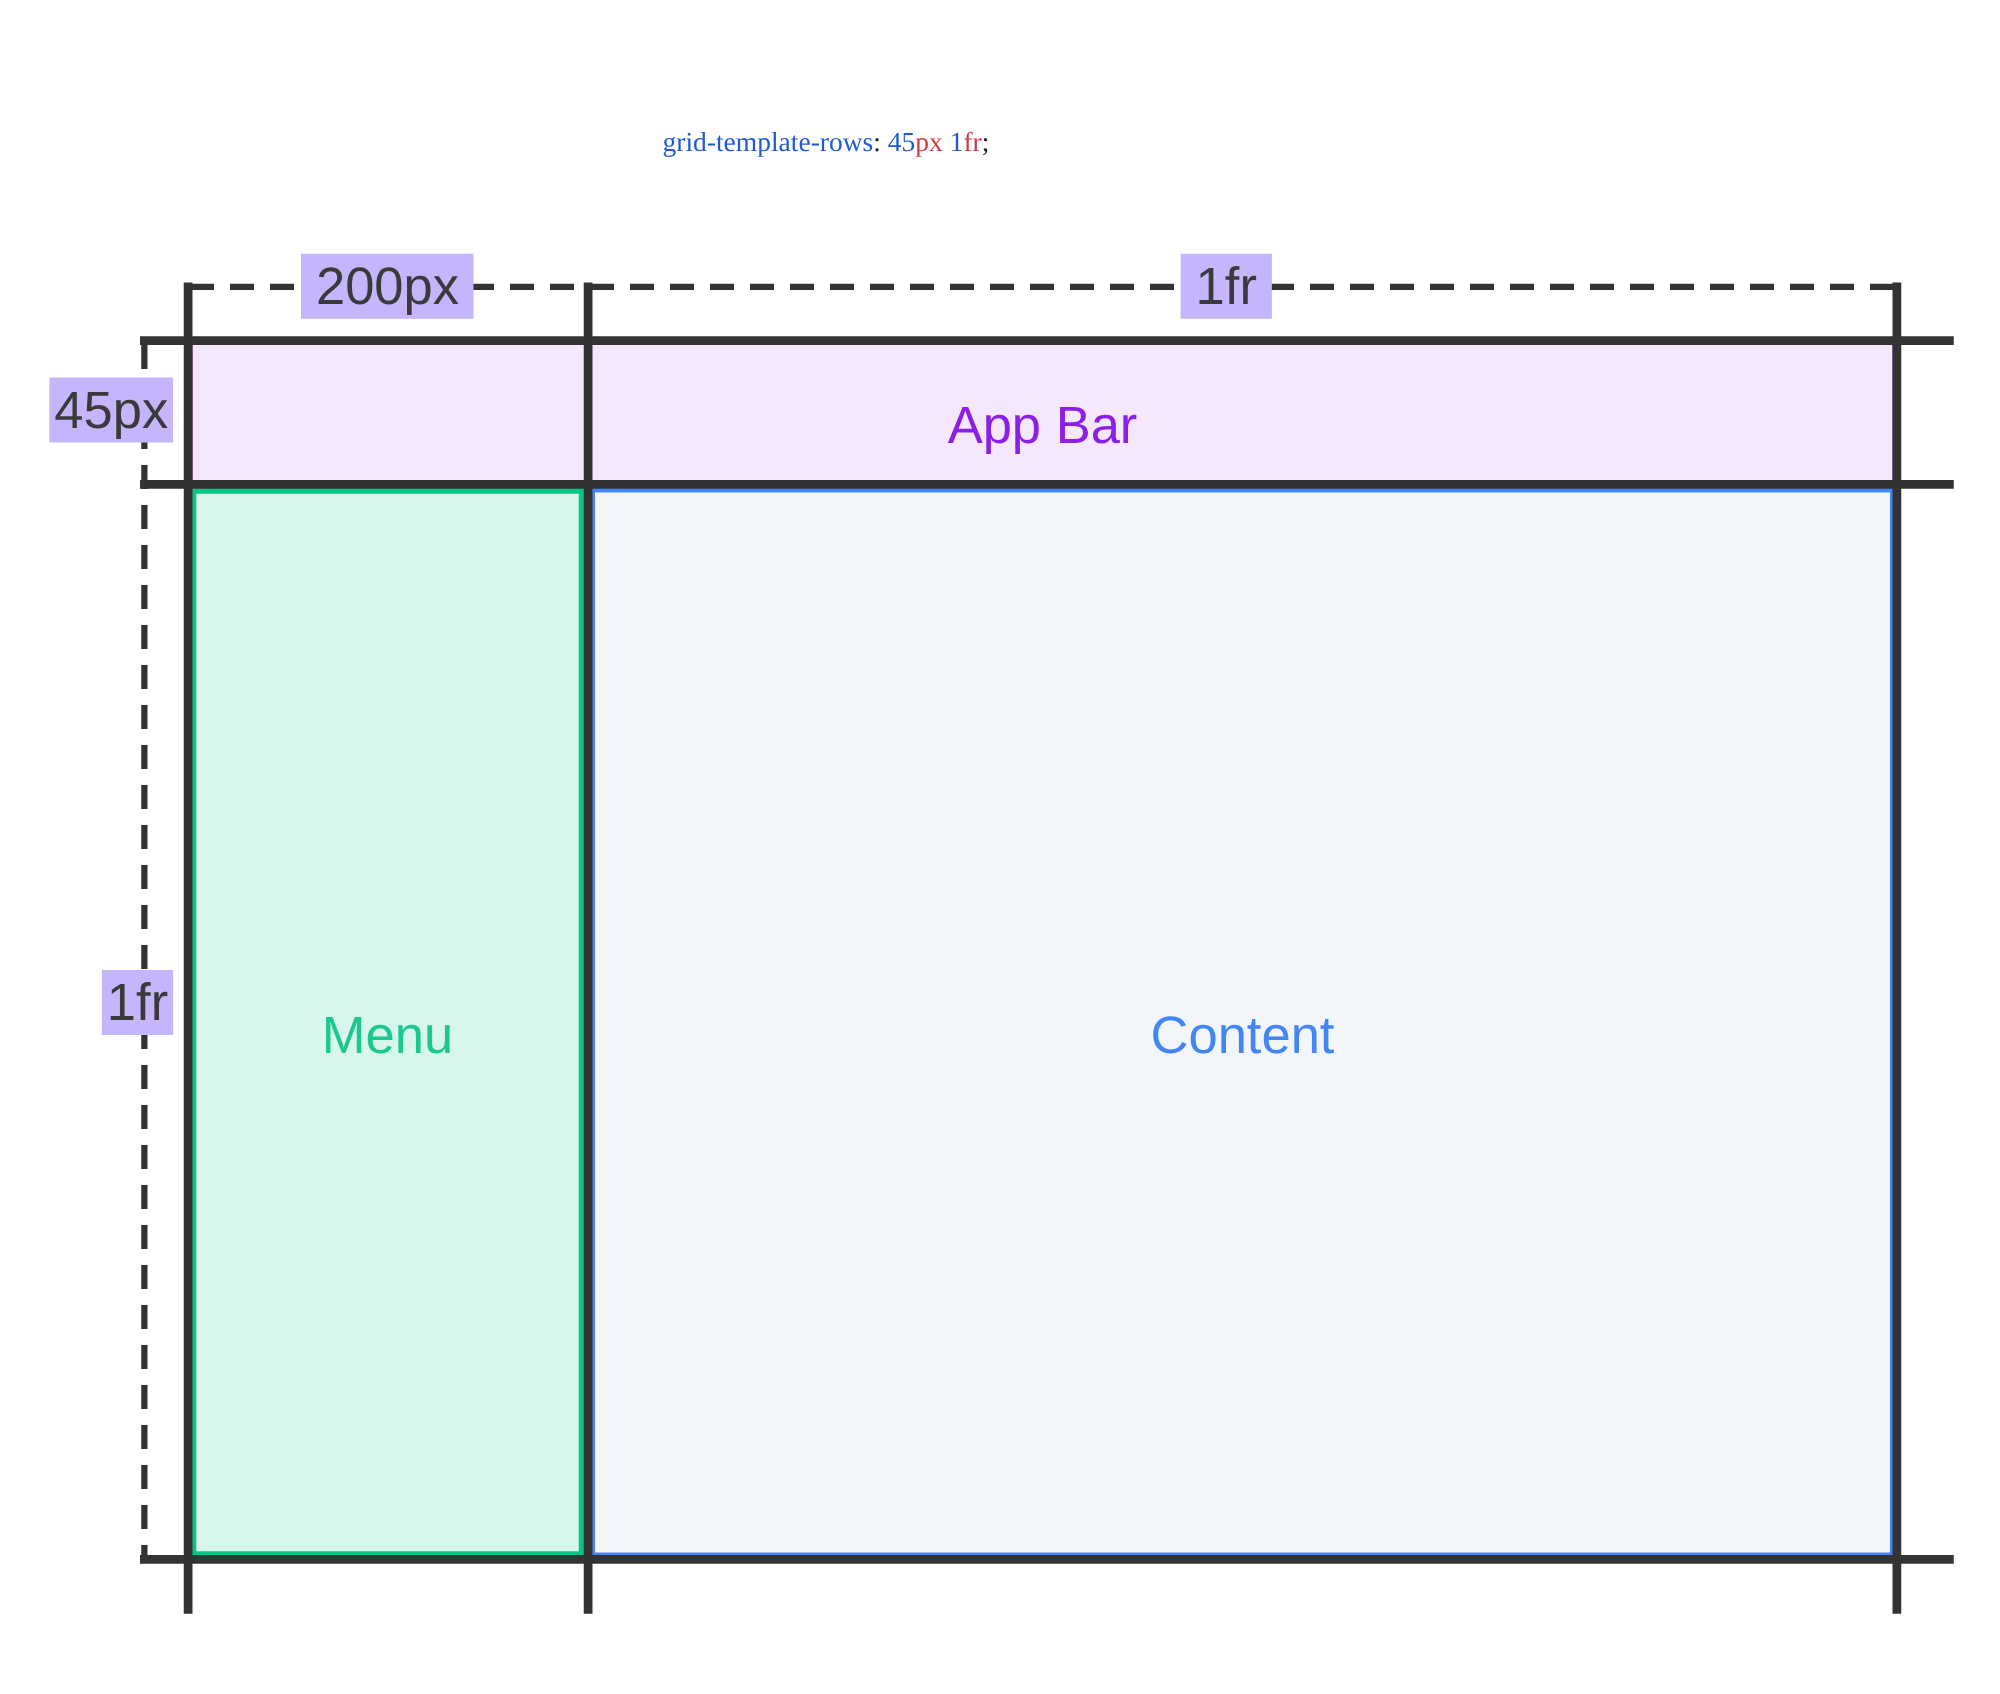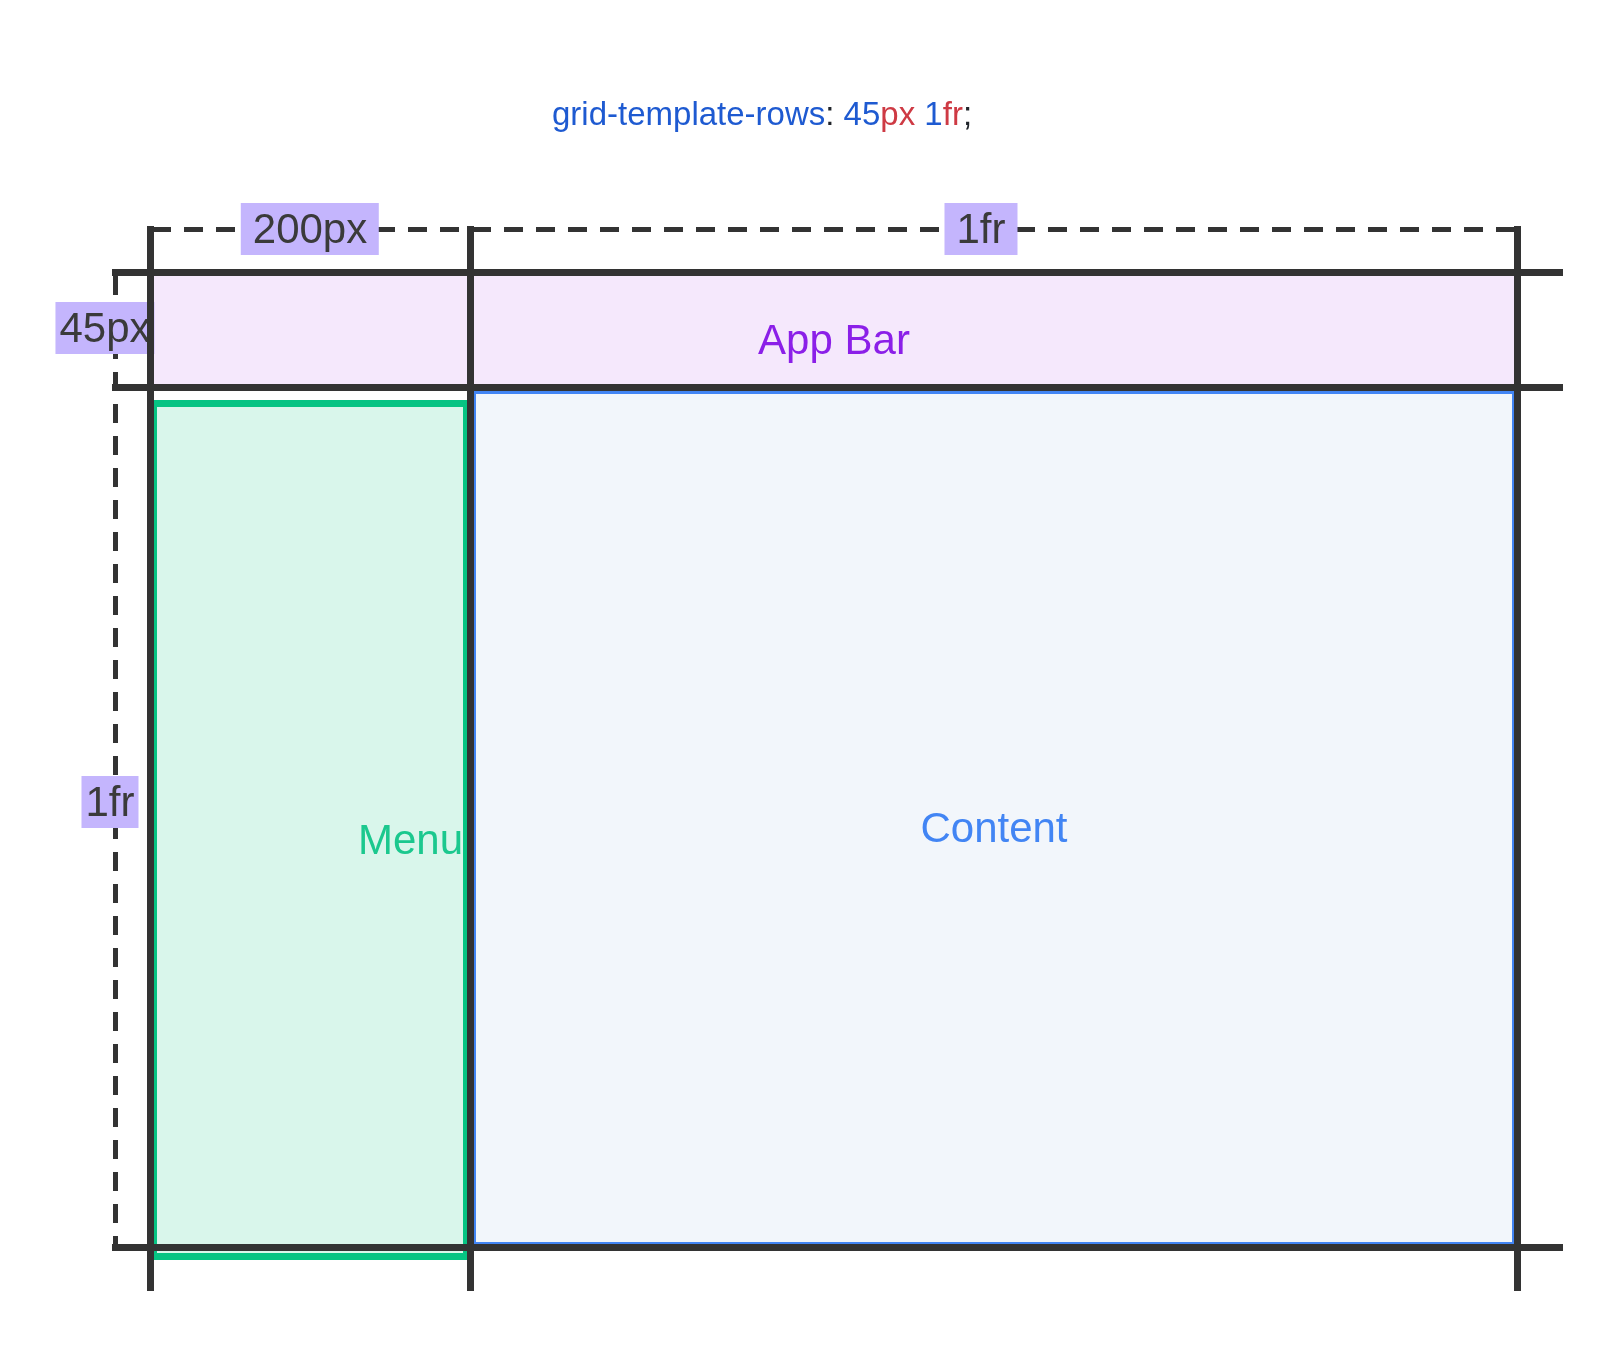--- a/index.html
+++ b/index.html
@@ -29,22 +29,22 @@
     font-family: "Liberation Sans", sans-serif;
   }
 
   
   .code-block {
     position: absolute;
     left: 497px;
     top: 30px;
   }
   .code-line {
-    font-family: Liberation Sans, sans-serif;
-    font-size: 33px;
+    font-family: Liberation Serif, serif;
+    font-size: 22px;
     line-height: 56px;
     white-space: pre;
   }
   .tok-kw  { color: var(--code-keyword); }
   .tok-un  { color: var(--code-unit); }
   .tok-pt  { color: var(--code-punct); }
 
   
   .gl { position: absolute; background: var(--line); z-index: 6; }
   .gl-v { width: 7px; top: 226px; height: 1065px; }
@@ -76,43 +76,42 @@
     transform: translate(-50%, -50%);
     background: #c4b5fd;
     color: var(--measure-text);
     font-size: 42px;
     padding: 2px 12px;
     white-space: nowrap;
     z-index: 3;
   }
   .ml-top-col1 { left: 310px;  top: 229px; }
   .ml-top-col2 { left: 981px;  top: 229px; }
-  .ml-left-row1 { left: 89px;  top: 328px; padding: 2px 4px; margin-left: 16px; }
+  .ml-left-row1 { left: 89px;  top: 328px; padding: 2px 4px; }
   .ml-left-row2 { left: 110px; top: 802px; padding: 2px 4px; }
 
   
   .cell {
     position: absolute;
     display: flex;
     align-items: center;
     justify-content: center;
     z-index: 1;
   }
   .cell-label { font-size: 42px; margin-top: 20px; }
   .cell-app-bar {
     left: 150px; top: 272px; width: 1368px; height: 116px;
     background: var(--app-bar-fill);
     border: 4px solid var(--app-bar-border);
   }
   .cell-app-bar .cell-label { color: var(--app-bar-text); }
   .cell-menu {
-    left: 150px; top: 400px; width: 320px; height: 860px;
+    left: 150px; top: 388px; width: 320px; height: 860px;
     background: var(--menu-fill);
     border: 7px solid var(--menu-border);
-    justify-content: flex-end;
   }
   .cell-menu .cell-label { color: var(--menu-text); }
   .cell-content {
     left: 470px; top: 388px; width: 1048px; height: 860px;
     background: var(--content-fill);
     border: 6px solid var(--content-border);
   }
   .cell-content .cell-label { color: var(--content-text); }
 </style>
 </head>

